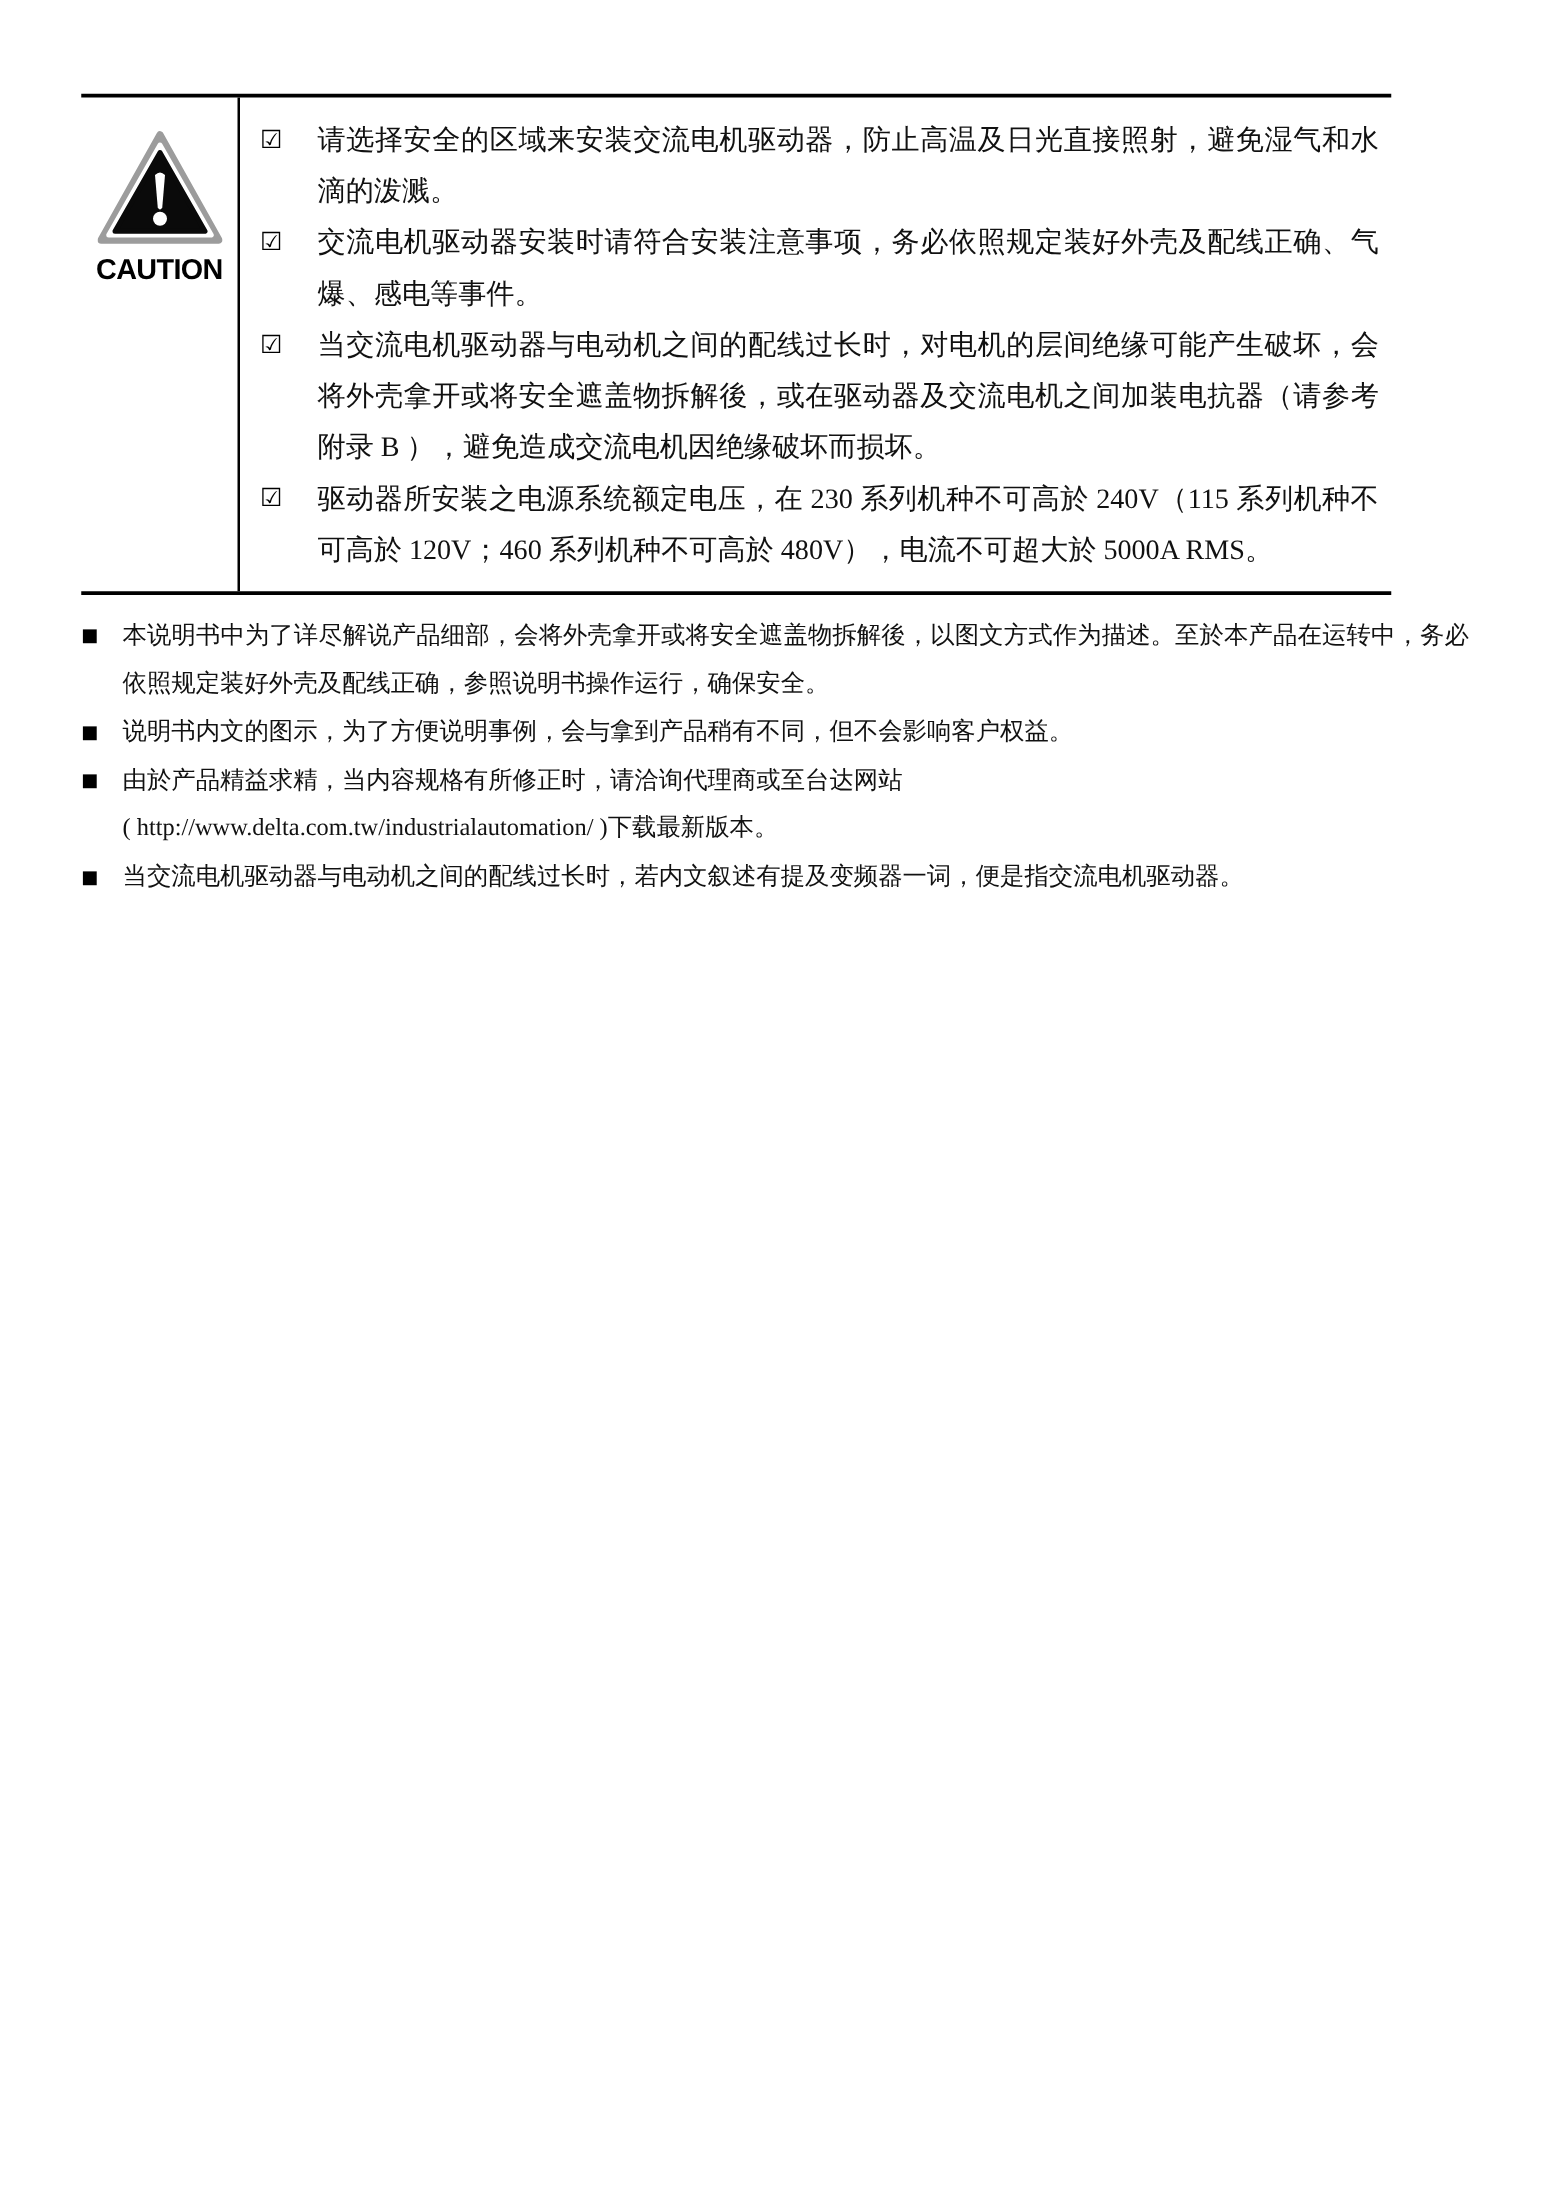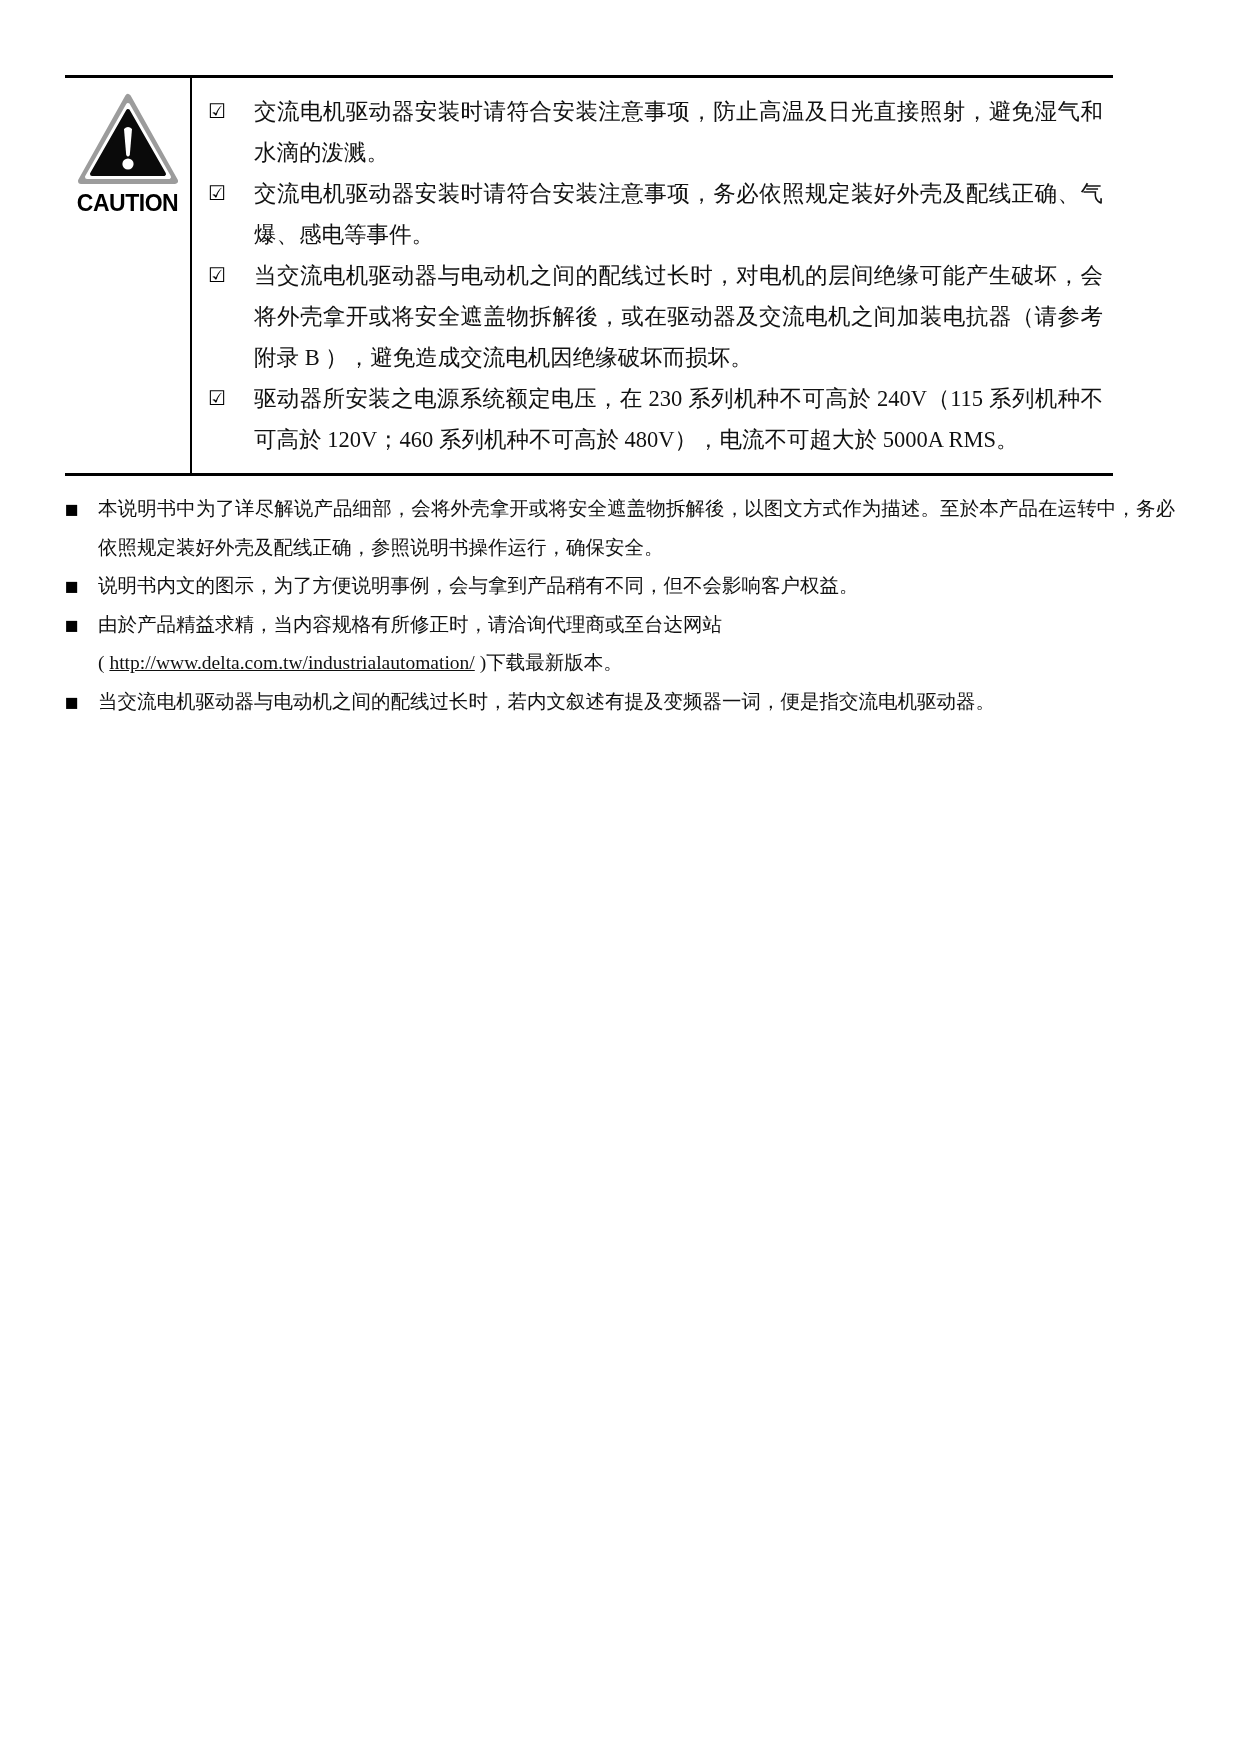--- a/index.html
+++ b/index.html
@@ -16,21 +16,21 @@
     display:flex;
     width:1048px;
     border-top:3px solid #000;
     border-bottom:3px solid #000;
     box-sizing:border-box;
   }
   .caution-icon-cell{
     width:127px;flex:0 0 127px;
     border-right:2px solid #000;
     display:flex;flex-direction:column;align-items:center;
-    padding-top:15px;
+    padding-top:26px;
     box-sizing:border-box;
   }
   .caution-label{
     font-family:"Liberation Sans", sans-serif;
     font-weight:bold;font-size:23px;color:#000;
     margin-top:1px;letter-spacing:-0.5px;
   }
   .caution-items{flex:1;padding:13px 10px 13px 16px;}
   .caution-item{display:flex;font-size:22.5px;line-height:41px;}
   .caution-item .cb{
@@ -46,21 +46,21 @@
   
   .note-list{margin-top:14px;width:1110px;}
   .note-item{display:flex;font-size:19.5px;line-height:38.5px;}
   .note-item .nb{
     flex:0 0 33px;width:33px;
     font-family:"DejaVu Sans", sans-serif;
     font-size:14.5px;line-height:38.5px;color:#000;
   }
   .note-item .ntext{flex:1;text-align:justify;}
   .note-cont{margin-left:33px;font-size:19.5px;line-height:38.5px;}
-  .link{text-decoration:underline;color:inherit;cursor:pointer;text-align:right;}
+  .link{color:inherit;cursor:pointer;text-align:right;}
 </style>
 </head>
 <body>
 
 <div class="page">
 
   <div class="caution-table">
     <div class="caution-icon-cell">
       <span>
         <svg width="100" height="92" viewBox="0 0 100 92">
@@ -70,21 +70,21 @@
           <path d="M46,36 q4,-4 8,0 l-2.2,26 q-1.8,3 -3.6,0 z" fill="#ffffff"></path>
           <circle cx="50" cy="71" r="5.6" fill="#ffffff"></circle>
         </svg>
       </span>
       <div class="caution-label">CAUTION</div>
     </div>
 
     <div class="caution-items">
       <div class="caution-item">
         <span class="cb">☑</span>
-        <span class="ctext">交流电机驱动器安装时请符合安装注意事项，防止高温及日光直接照射，避免湿气和水滴的泼溅。</span>
+        <span class="ctext">请选择安全的区域来安装交流电机驱动器，防止高温及日光直接照射，避免湿气和水滴的泼溅。</span>
       </div>
       <div class="caution-item">
         <span class="cb">☑</span>
         <span class="ctext">交流电机驱动器安装时请符合安装注意事项，务必依照规定装好外壳及配线正确、气爆、感电等事件。</span>
       </div>
       <div class="caution-item">
         <span class="cb">☑</span>
         <span class="ctext">当交流电机驱动器与电动机之间的配线过长时，对电机的层间绝缘可能产生破坏，会将外壳拿开或将安全遮盖物拆解後，或在驱动器及交流电机之间加装电抗器（请参考附录 B ），避免造成交流电机因绝缘破坏而损坏。</span>
       </div>
       <div class="caution-item">

